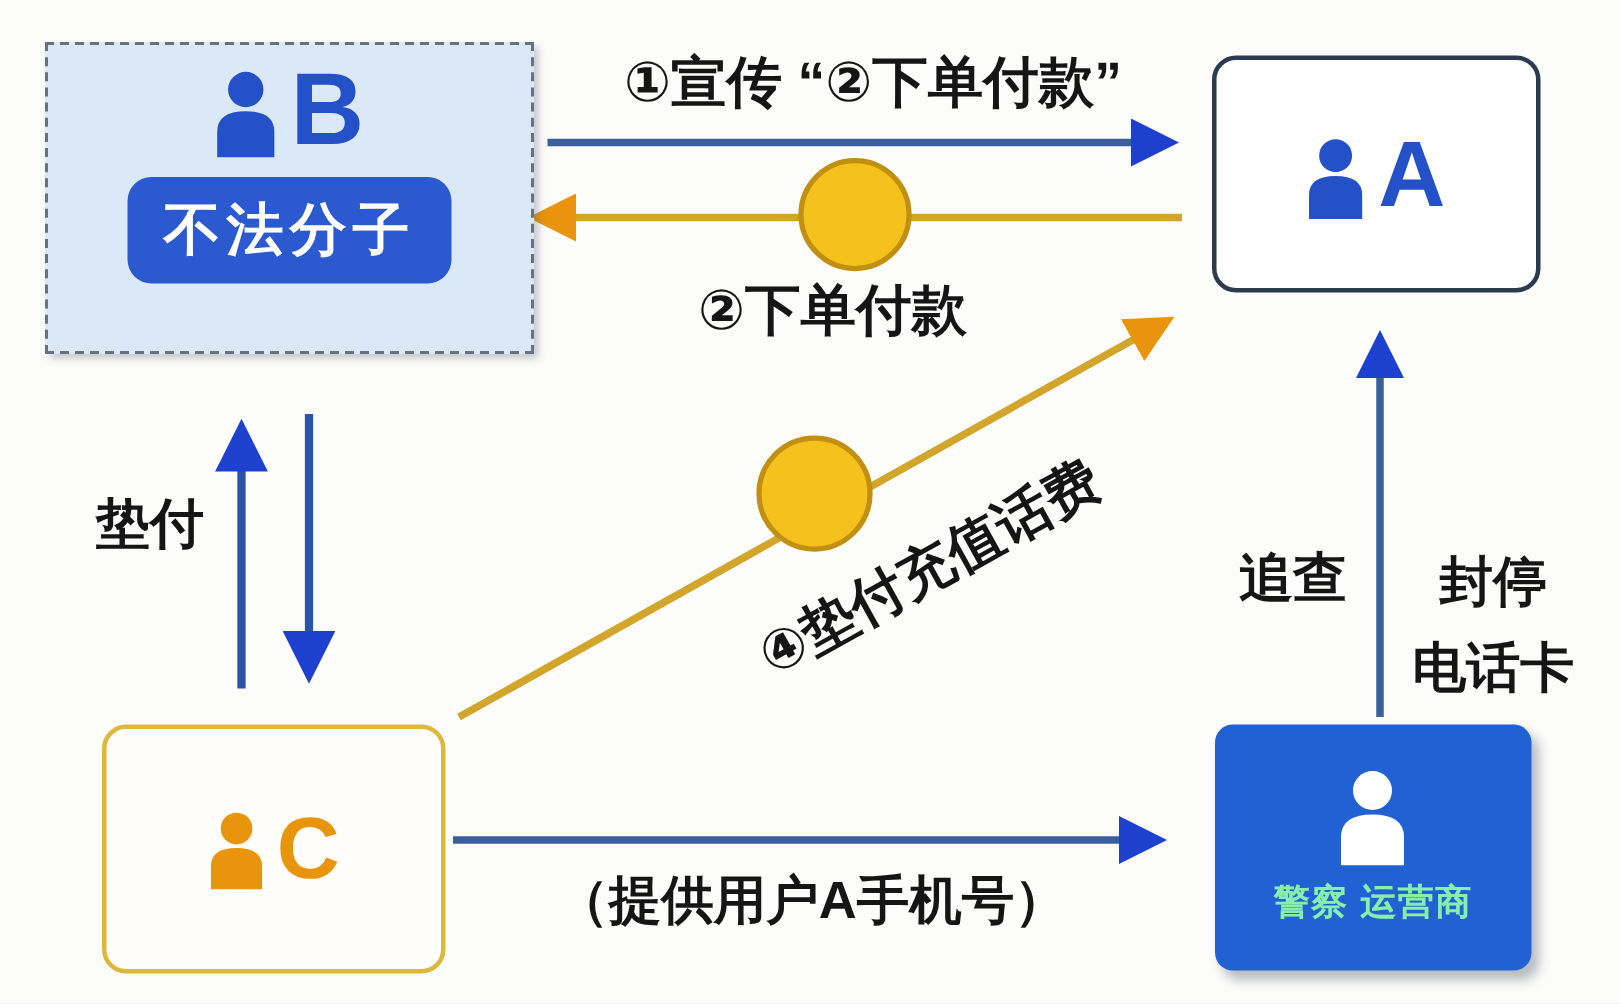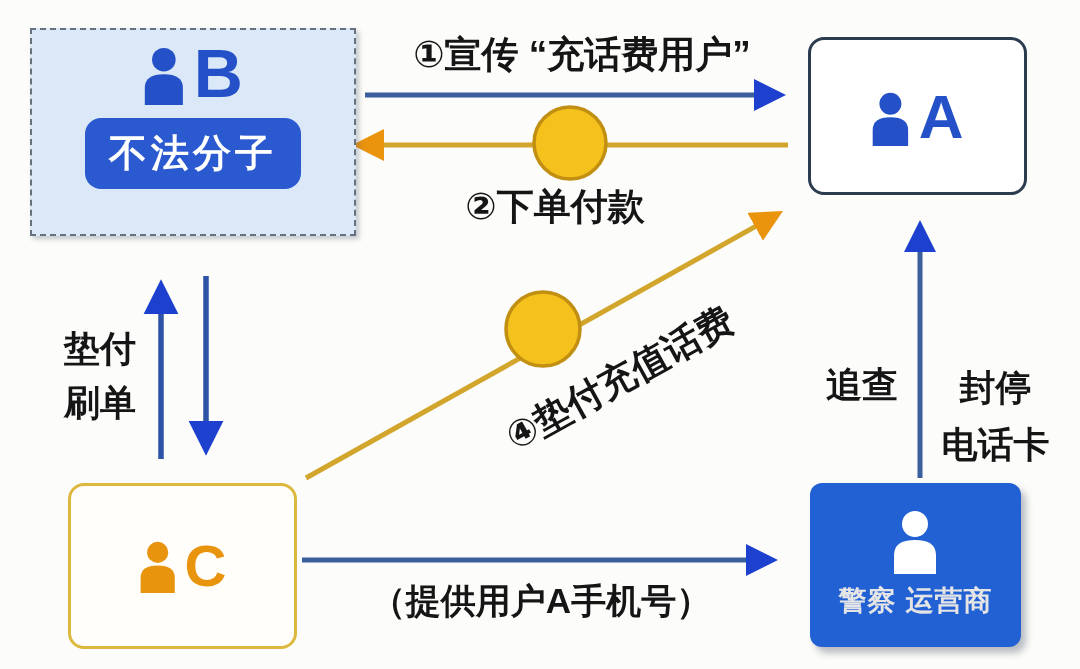--- a/index.html
+++ b/index.html
@@ -48,21 +48,21 @@
   .node-police .person{height:64px;width:auto;color:#ffffff;}
 
   .pill{
     margin-top:13px;background:#2a59d0;border-radius:16px;
     padding:10px 24px;color:#ffffff;font-size:38px;font-weight:700;letter-spacing:4px;
     white-space:nowrap;
   }
   .node-label{font-weight:700;white-space:nowrap;}
   .node-a .node-label{margin-top:8px;font-size:35px;color:#2450c8;}
   .node-c .node-label{margin-top:10px;font-size:36px;color:#e8940c;}
-  .node-police .node-label{margin-top:8px;font-size:28px;color:#e5e5e5;letter-spacing:1px;}
+  .node-police .node-label{margin-top:8px;font-size:24px;color:#86efac;letter-spacing:1px;}
 
   
   .elabel{
     position:absolute;color:#151515;font-weight:700;
     font-size:36px;text-align:center;line-height:1.25;white-space:nowrap;
   }
   .lbl-promote{left:372px;top:32px;width:420px;font-size:37px;}
   .lbl-order{left:440px;top:184px;width:230px;font-size:37px;}
   .lbl-brush{left:50px;top:322px;width:100px;line-height:1.5;}
   .lbl-dispatch{left:218px;top:350px;width:130px;}
@@ -146,26 +146,25 @@
       <svg class="person" viewBox="0 0 48 64">
         <g fill="currentColor">
           <circle cx="23" cy="14" r="13"></circle>
           <path d="M2,64 V45 Q2,30 23,30 Q44,30 44,45 V64 Z"></path>
         </g>
       </svg>
     </div>
     <div class="node-label">警察 运营商</div>
   </div>
 
-  <div class="elabel lbl-promote">①宣传 “充话费用户”</div>
+  <div class="elabel lbl-promote">①宣传 “②下单付款”</div>
   <div class="elabel lbl-order">②下单付款</div>
 
   <div class="elabel lbl-brush">
     <span>垫付</span><br>
-    <span>刷单</span>
   </div>
 
   <div class="elabel lbl-recharge">④垫付充值话费</div>
 
   <div class="elabel lbl-report-sub">（提供用户A手机号）</div>
 
   <div class="elabel lbl-trace">追查</div>
 
   <div class="elabel lbl-suspend">
     <span>封停</span><br>

